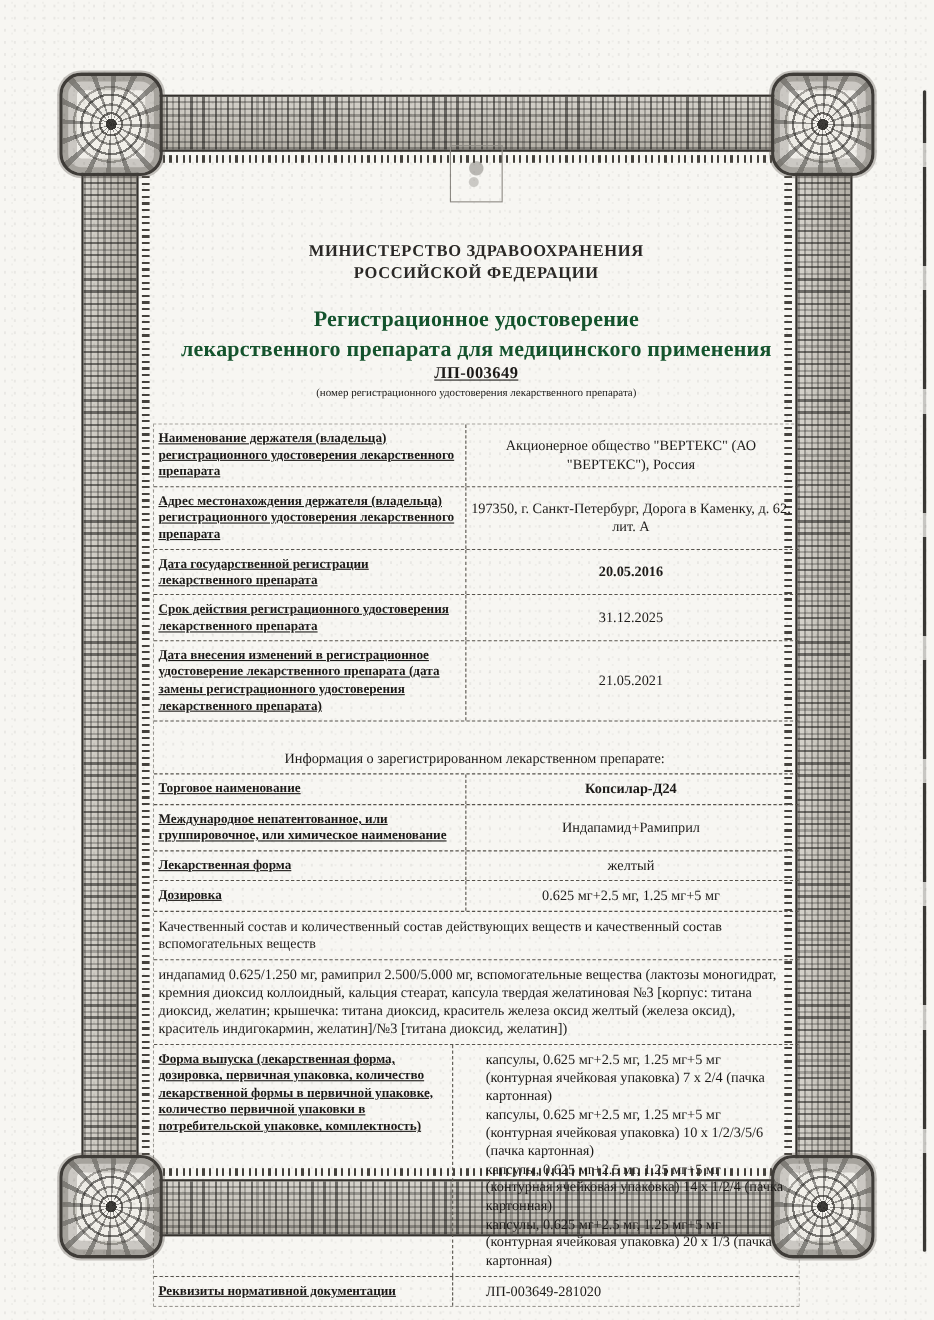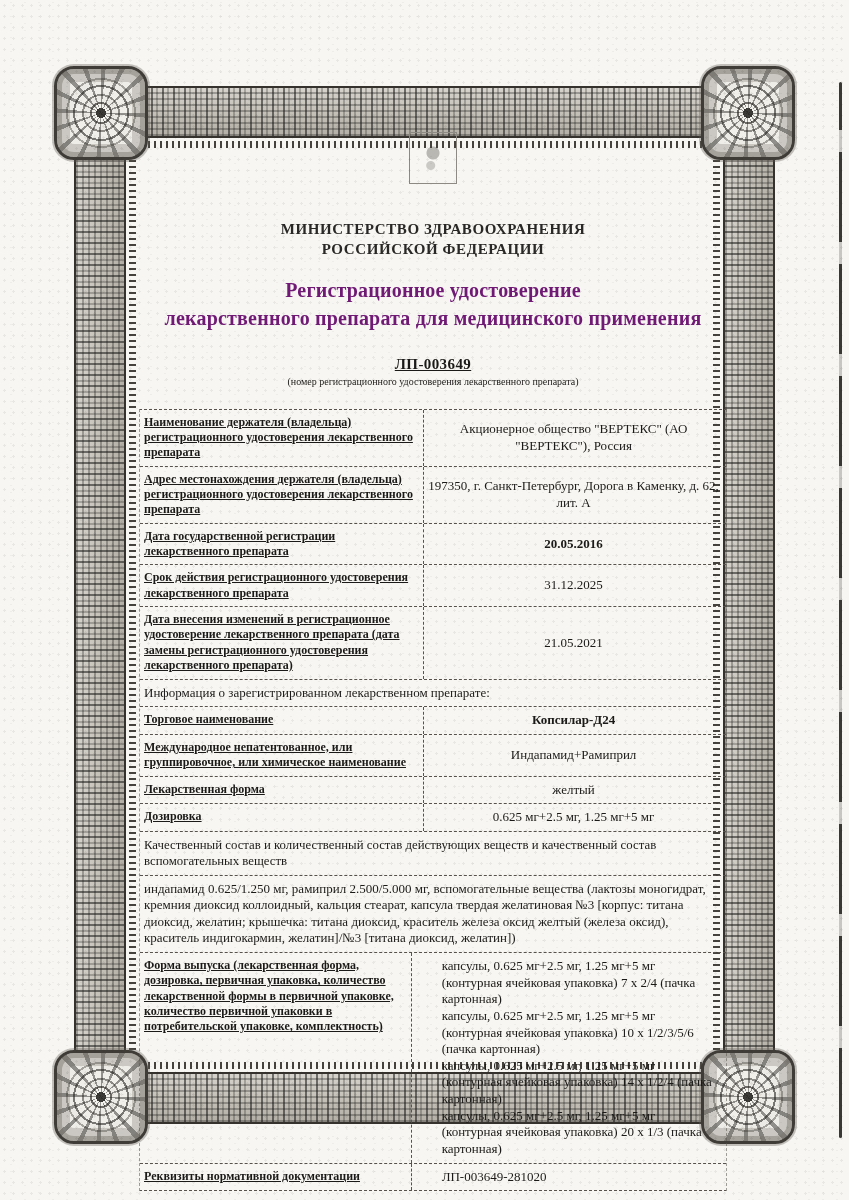--- a/index.html
+++ b/index.html
@@ -79,42 +79,42 @@
     background:
       radial-gradient(circle at 50% 40%, rgba(70,66,60,.35) 0 6px, transparent 7px),
       radial-gradient(circle at 45% 65%, rgba(70,66,60,.25) 0 4px, transparent 5px);
   }
   .ministry{
     text-align:center;font-weight:bold;font-size:15px;line-height:1.35;
     letter-spacing:.6px;color:#2a2826;margin-top:35px;
   }
   .doc-title{
     text-align:center;font-weight:bold;font-size:20px;line-height:1.4;
-    margin-top:16px;color:#701a75;letter-spacing:.2px;
+    margin-top:16px;color:#14532d;letter-spacing:.2px;
   }
   .reg-num{
-    text-align:center;font-weight:bold;font-size:15px;margin-top:24px;
+    text-align:center;font-weight:bold;font-size:15px;
     text-decoration:underline;letter-spacing:.4px;
   }
   .reg-cap{text-align:center;font-size:10px;margin-top:3px;}
   
   .reg-table{
     margin-top:22px;
     border-top:1px dashed #57534c;border-bottom:1px dashed #57534c;
     border-left:1px dashed rgba(87,83,76,.55);border-right:1px dashed rgba(87,83,76,.55);
     font-size:13px;line-height:1.28;
   }
   .trow{display:flex;border-top:1px dashed #57534c;}
   .trow:first-child{border-top:none;}
   .cell{padding:5px 7px 5px 4px;box-sizing:border-box;}
   .cell.lab{width:48.5%;font-weight:bold;border-right:1px dashed #57534c;font-size:12px;text-decoration:underline;}
   .cell.val{width:51.5%;text-align:center;display:flex;flex-direction:column;justify-content:center;}
   .cell.val.left{text-align:left;justify-content:flex-end;margin-left:26px;}
   .cell.full{width:100%;}
-  .cell.full.center{text-align:left;}
+  .cell.full.center{text-align:center;margin-top:21px;}
   .cell.full.bold{font-weight:normal;font-size:12.8px;}
   .val-lines div{text-align:left;}
   .b{font-weight:bold;}
   .serial{
     margin-top:29px;text-align:right;padding-right:30px;
     font-family:"Liberation Mono", monospace;font-size:15px;letter-spacing:5px;color:#33312e;
   }
 </style>
 </head>
 <body>

